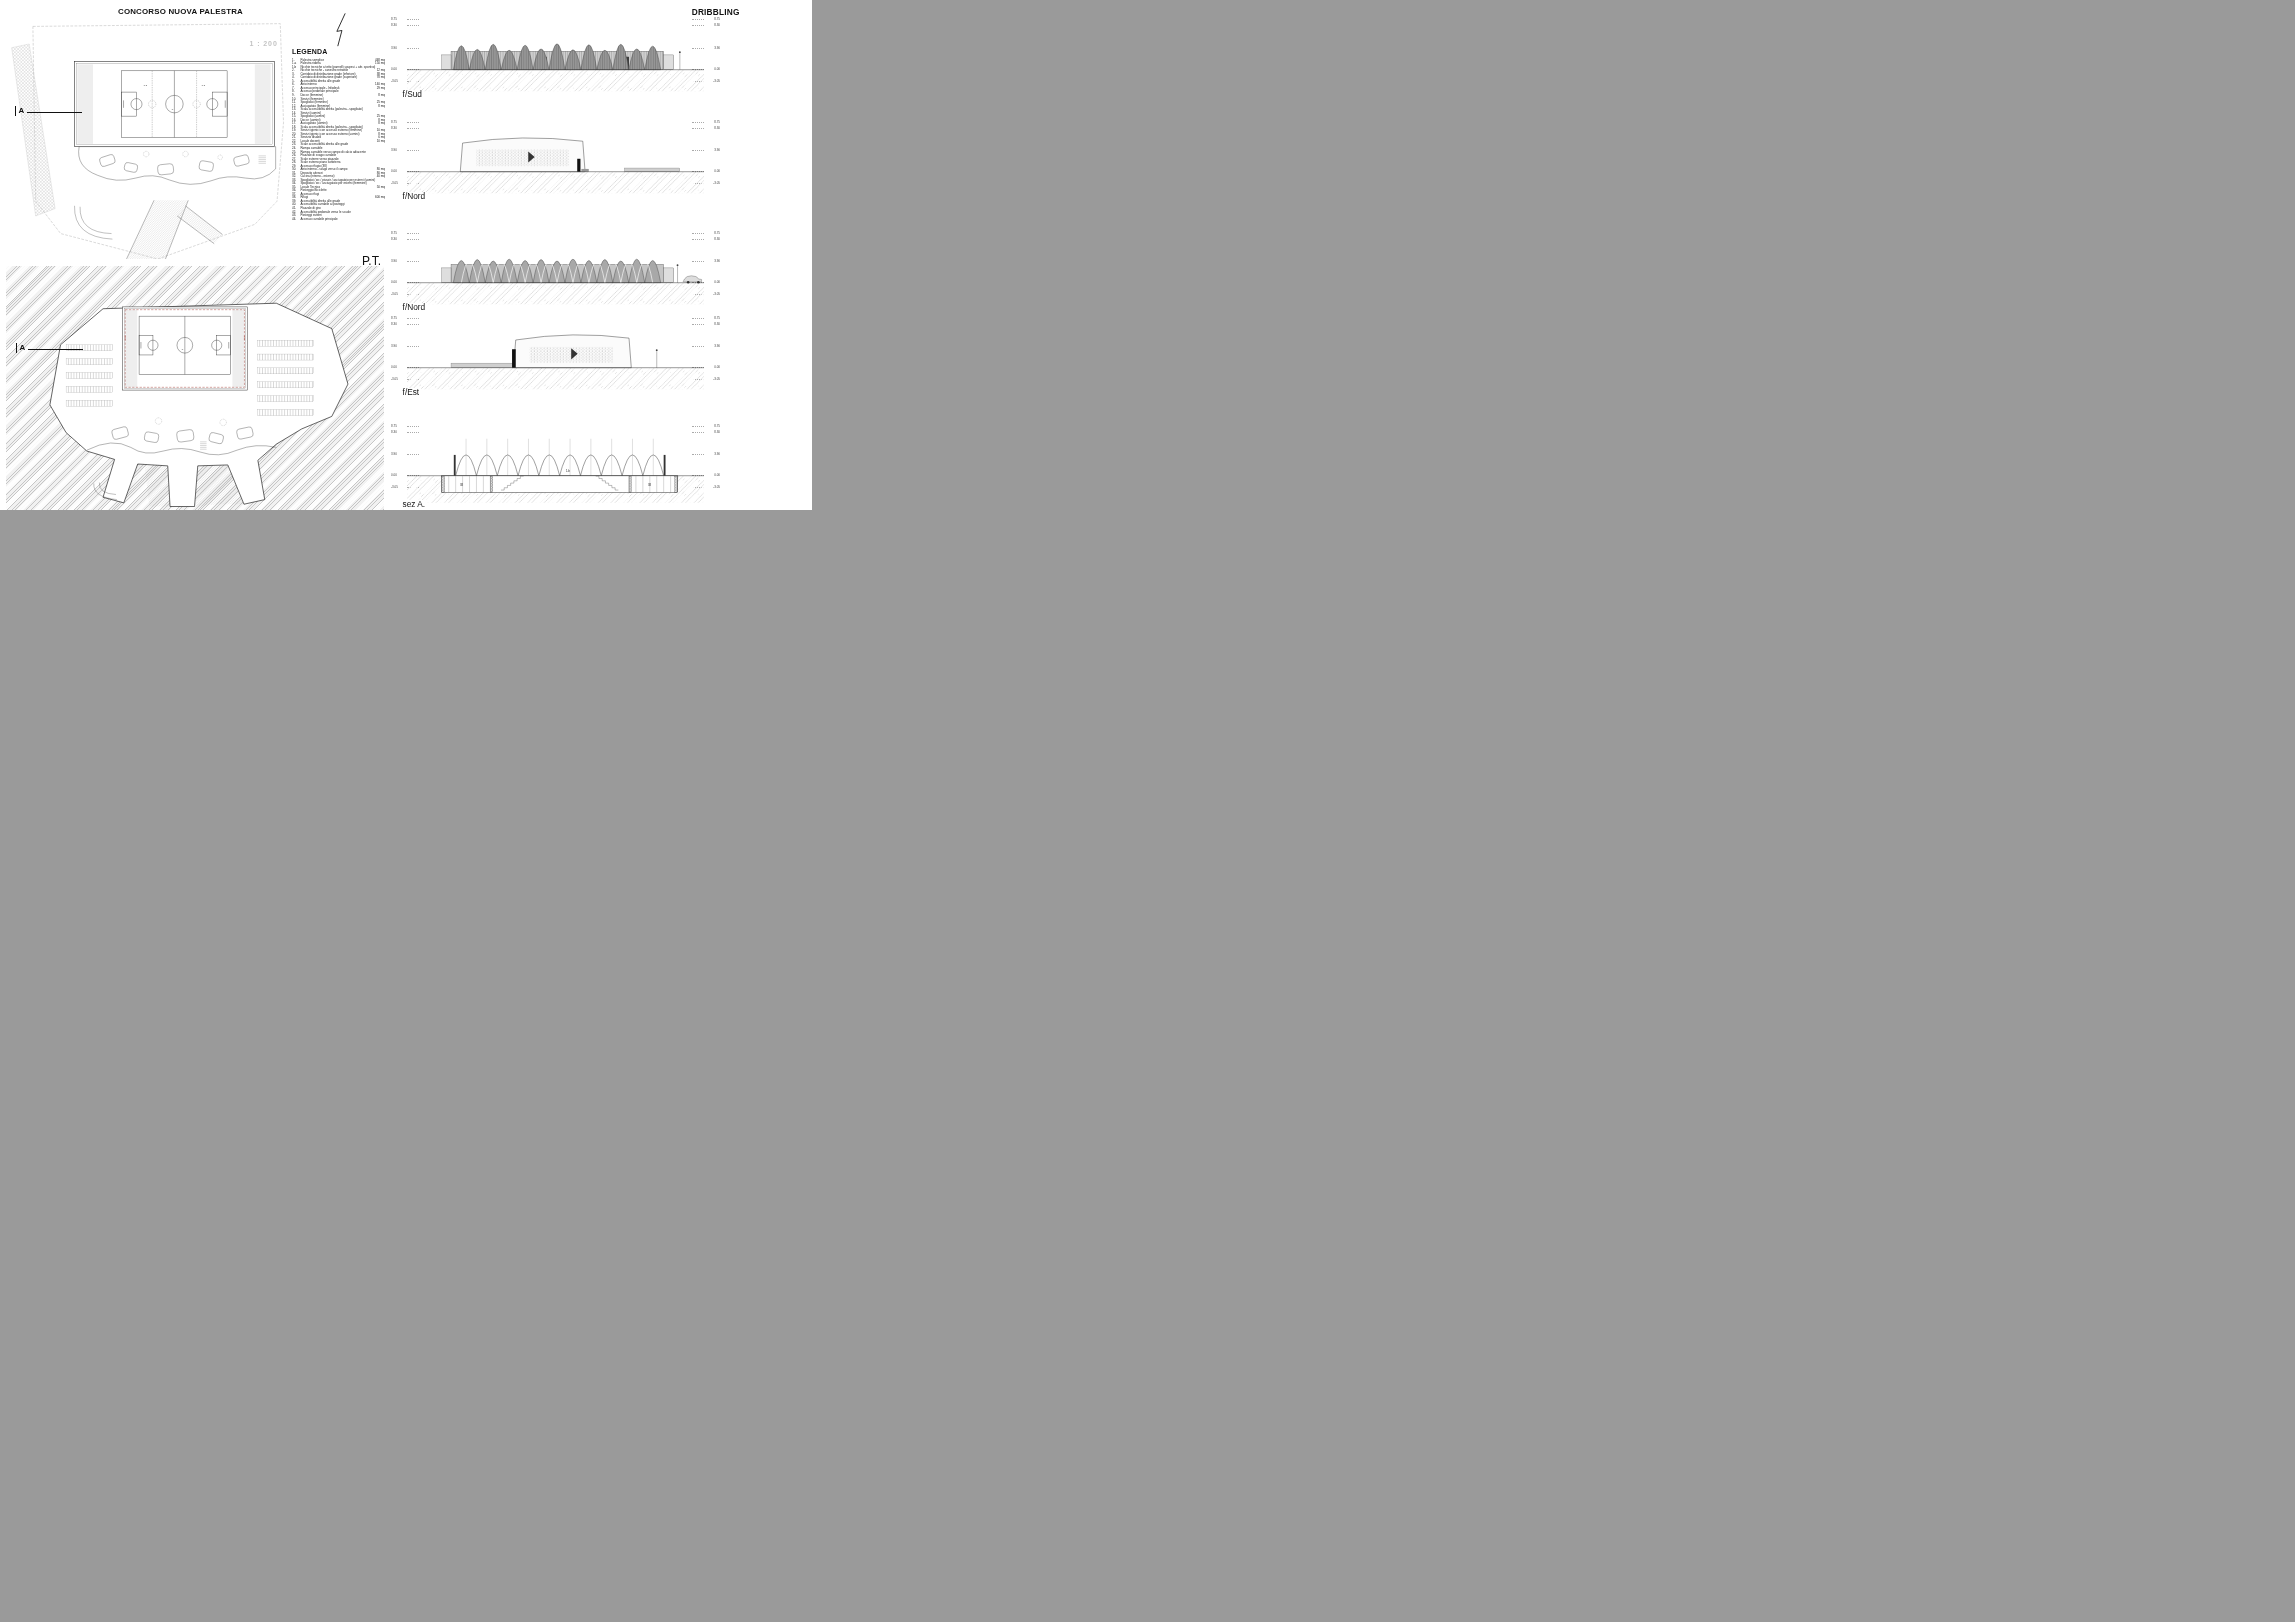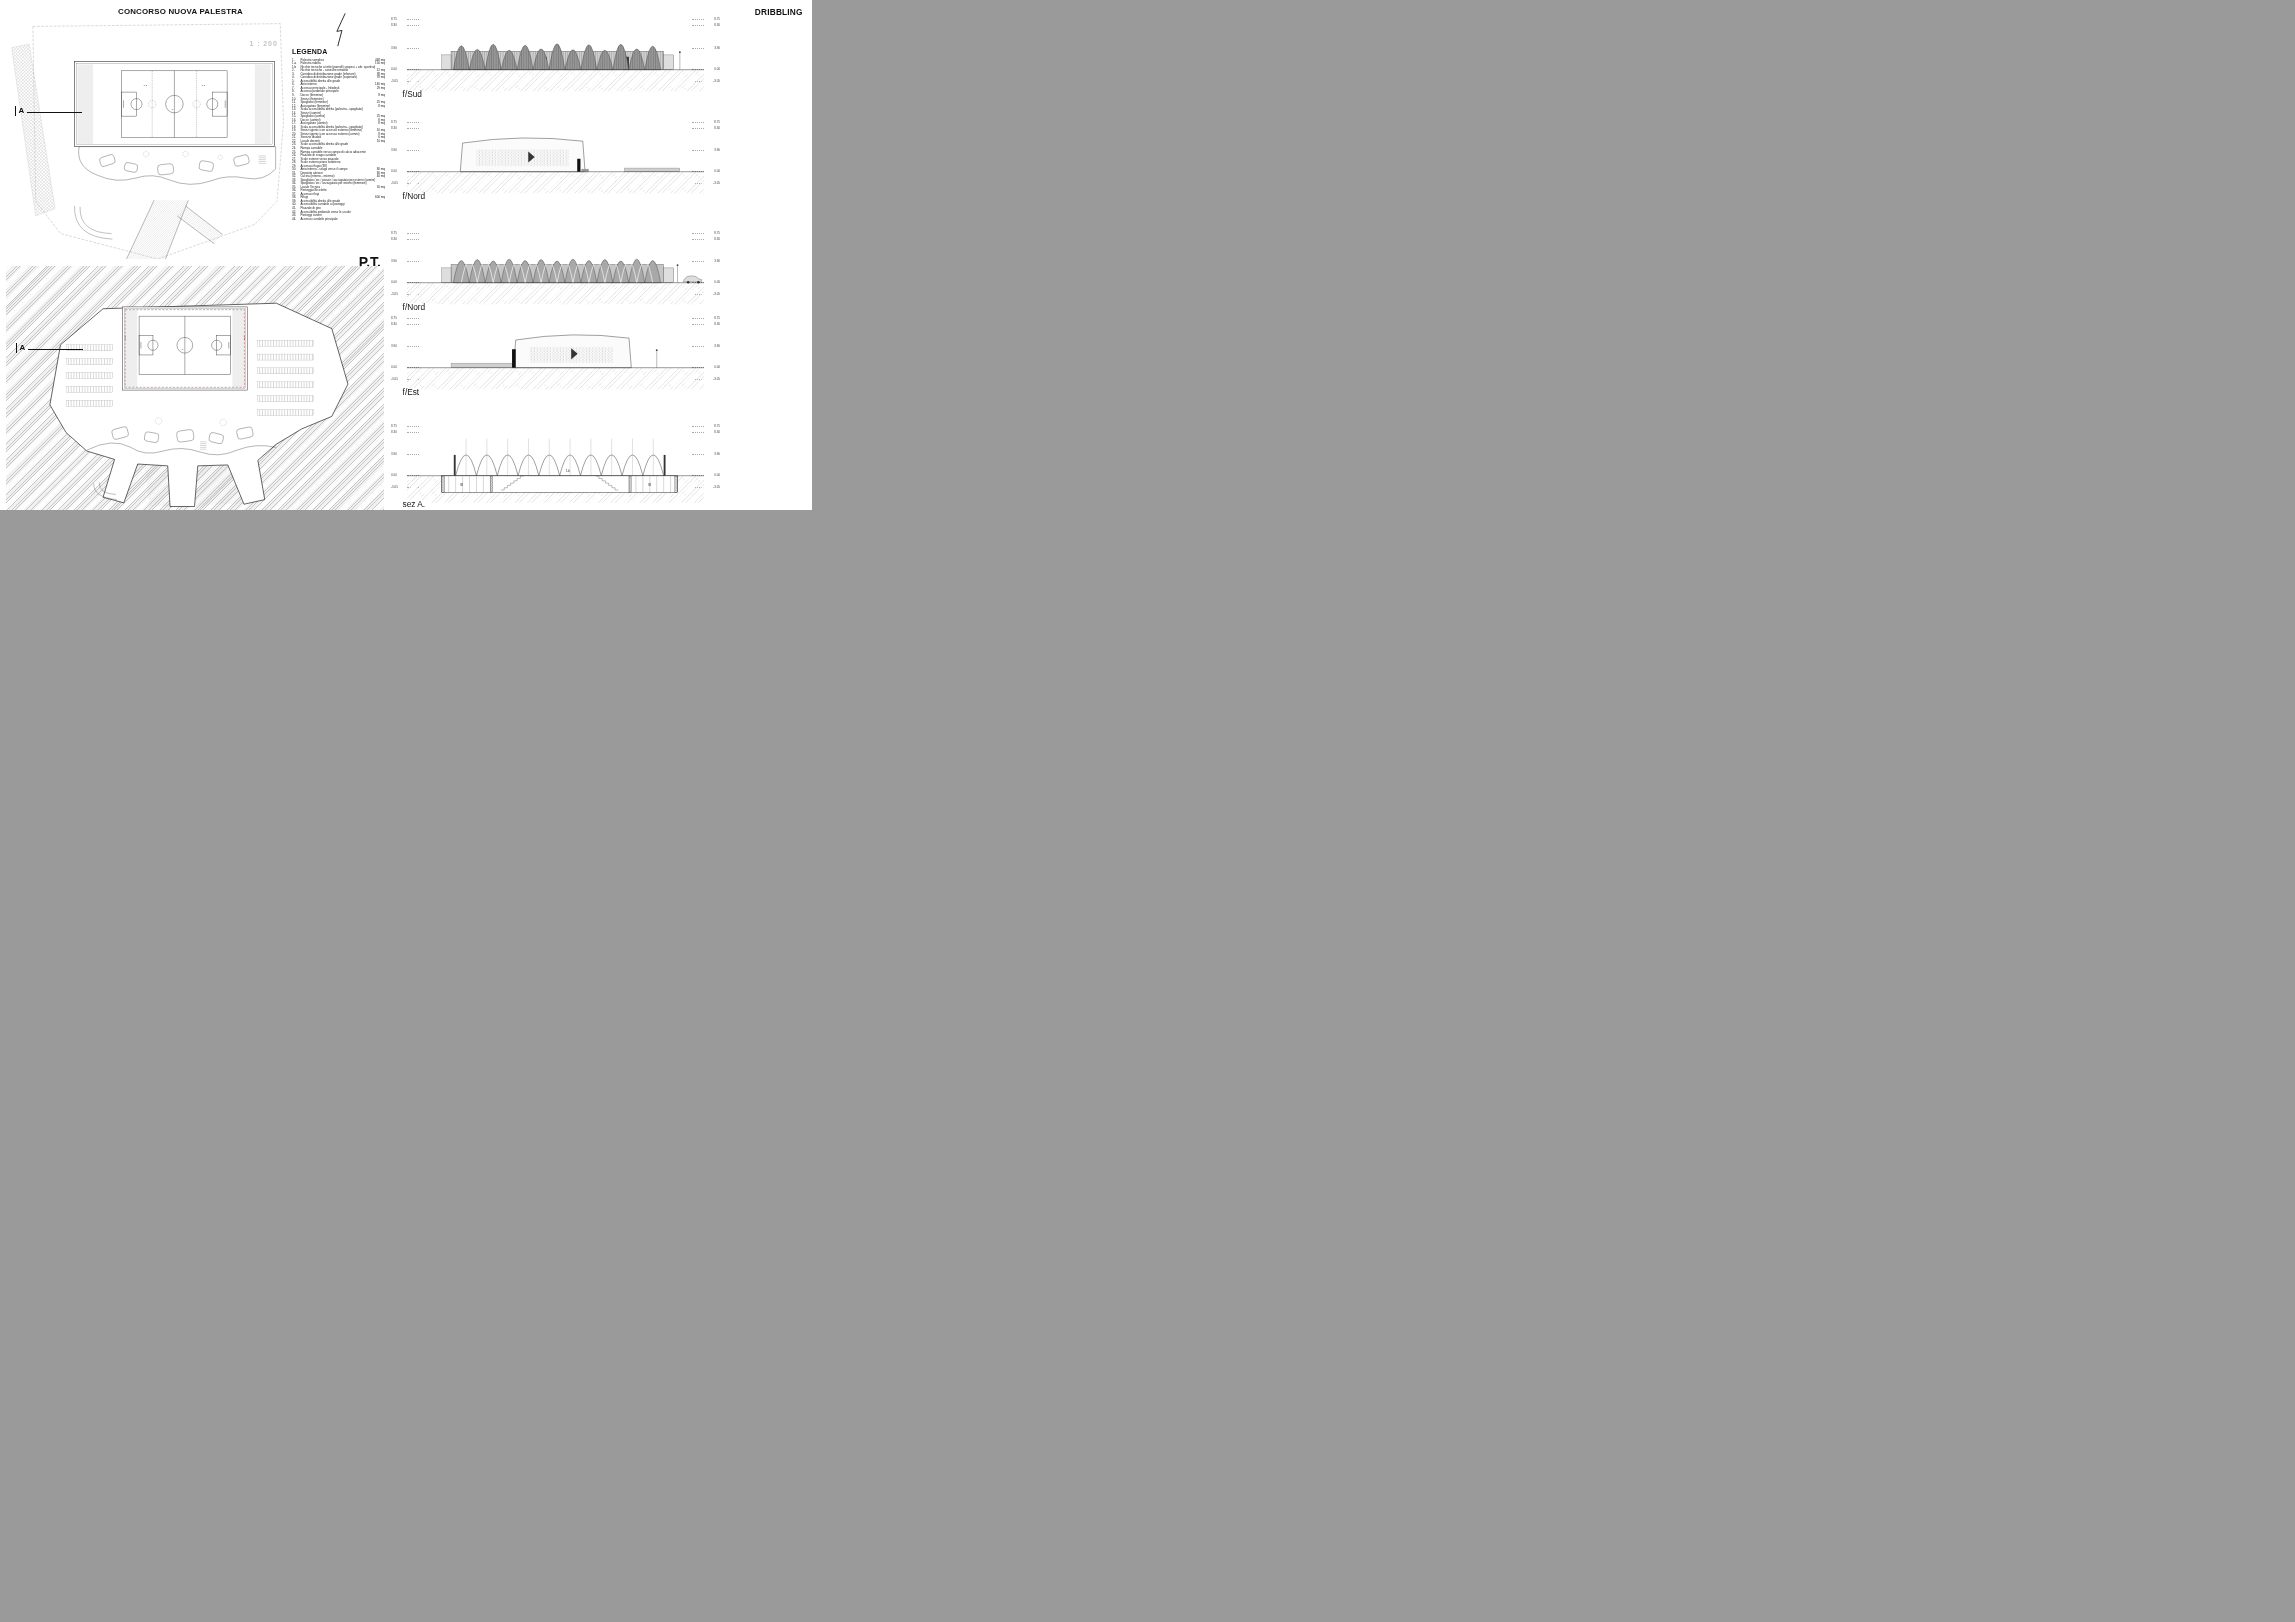--- a/index.html
+++ b/index.html
@@ -1,23 +1,23 @@
 <!DOCTYPE html>
 <html style="font-size:7.4px"><head>
 <meta charset="utf-8">
 <style>
   html,body{margin:0;padding:0;background:#9a9a9a;}
   .board{position:relative;width:812px;height:510px;background:#fff;overflow:hidden;
          font-family:"Liberation Sans",sans-serif;color:#111;}
   .abs{position:absolute;}
   
   .title-main{left:109px;top:7.4px;width:143px;text-align:center;font-size:7.9px;font-weight:800;letter-spacing:0.2px;}
-  .title-proj{right:9.3px;top:7.4px;width:111px;text-align:right;font-size:8.3px;font-weight:800;letter-spacing:0.2px;}
+  .title-proj{right:9.3px;top:7.4px;width:111px;font-size:8.3px;font-weight:800;letter-spacing:0.2px;}
   .scale-label{left:250px;top:40px;font-size:7px;font-weight:700;color:#c4c4c4;letter-spacing:0.9px;}
-  .plan-label{left:351px;width:30px;text-align:right;font-size:14px;font-weight:700;}
+  .plan-label{left:351px;width:30px;text-align:right;font-size:12px;font-weight:400;}
   .pt-label{top:254px;} .p1-label{top:271px;}
   
   .legend{left:292px;top:48px;width:93px;}
   .legend h3{margin:0 0 3.7px 0;font-size:7px;font-weight:800;letter-spacing:0.2px;}
   .lg-row{display:flex;gap:1.4px;font-size:3px;line-height:1.18;color:#222;}
   .lg-num{width:7px;flex:none;}
   .lg-label{flex:1;white-space:nowrap;overflow:visible;}
   .lg-area{width:18.5px;flex:none;text-align:right;white-space:nowrap;}
   
   .sec-marker{font-size:7.9px;font-weight:800;line-height:1;}

